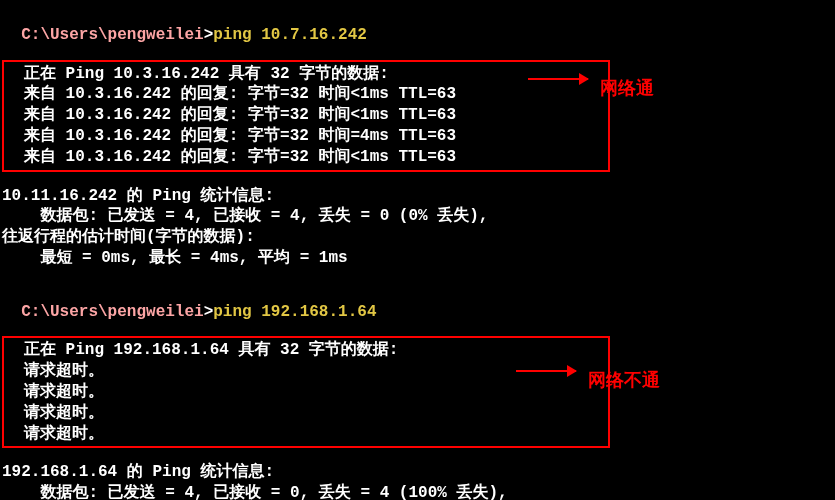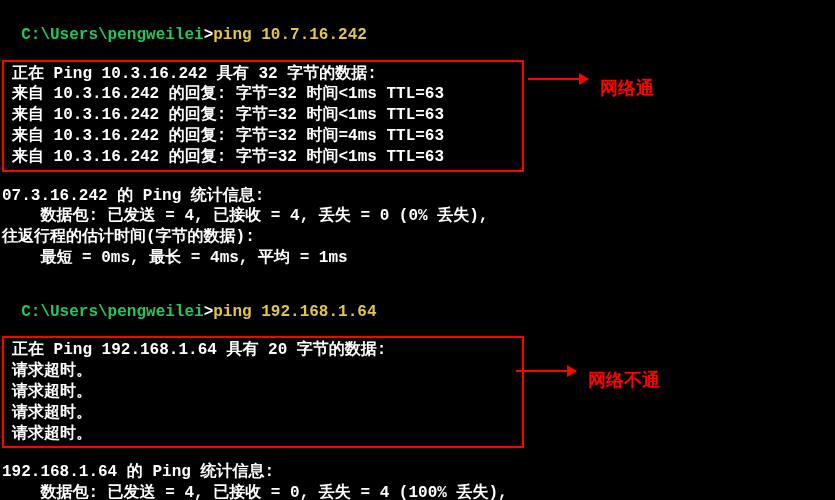--- a/index.html
+++ b/index.html
@@ -10,28 +10,28 @@
     font-weight: bold;
     color: #fff;
     width: 835px;
     height: 500px;
     overflow: hidden;
     position: relative;
     padding: 4px 2px;
     line-height: 1.3;
   }
   .line { white-space: pre; }
-  .prompt-path { color: #22c55e; text-align: center; }
+  .prompt-path { color: #fca5a5; text-align: center; }
   .prompt-sep { color: #fff; }
   .cmd { color: #e2c744; }
   .box {
     border: 2px solid #ff0000;
-    padding: 2px 8px;
+    padding: 2px 20px;
     margin: 2px 0;
-    width: 522px;
+    width: 608px;
   }
   .annotation-row {
     position: absolute;
     display: flex;
   }
   .arrow-line {
     width: 60px;
     height: 2px;
     background: #ff0000;
     position: relative;
@@ -65,35 +65,35 @@
 <div class="box">
   <div class="line">正在 Ping 10.3.16.242 具有 32 字节的数据:</div>
   <div class="line">来自 10.3.16.242 的回复: 字节=32 时间&lt;1ms TTL=63</div>
   <div class="line">来自 10.3.16.242 的回复: 字节=32 时间&lt;1ms TTL=63</div>
   <div class="line">来自 10.3.16.242 的回复: 字节=32 时间=4ms TTL=63</div>
   <div class="line">来自 10.3.16.242 的回复: 字节=32 时间&lt;1ms TTL=63</div>
 </div>
 
 <div class="spacer"></div>
 
-<div class="line">07.3.16.242 的 Ping 统计信息:</div>
+<div class="line">10.11.16.242 的 Ping 统计信息:</div>
 <div class="line">    数据包: 已发送 = 4, 已接收 = 4, 丢失 = 0 (0% 丢失),</div>
 <div class="line">往返行程的估计时间(字节的数据):</div>
 <div class="line">    最短 = 0ms, 最长 = 4ms, 平均 = 1ms</div>
 
 <div class="spacer"></div>
 
 <div class="line">
   <span class="prompt-path">C:\Users\pengweilei</span><span class="prompt-sep">&gt;</span><span class="cmd">ping 192.168.1.64</span>
 </div>
 
 <div class="spacer"></div>
 
 <div class="box">
-  <div class="line">正在 Ping 192.168.1.64 具有 20 字节的数据:</div>
+  <div class="line">正在 Ping 192.168.1.64 具有 32 字节的数据:</div>
   <div class="line">请求超时。</div>
   <div class="line">请求超时。</div>
   <div class="line">请求超时。</div>
   <div class="line">请求超时。</div>
 </div>
 
 <div class="spacer"></div>
 
 <div class="line">192.168.1.64 的 Ping 统计信息:</div>
 <div class="line">    数据包: 已发送 = 4, 已接收 = 0, 丢失 = 4 (100% 丢失),</div>

